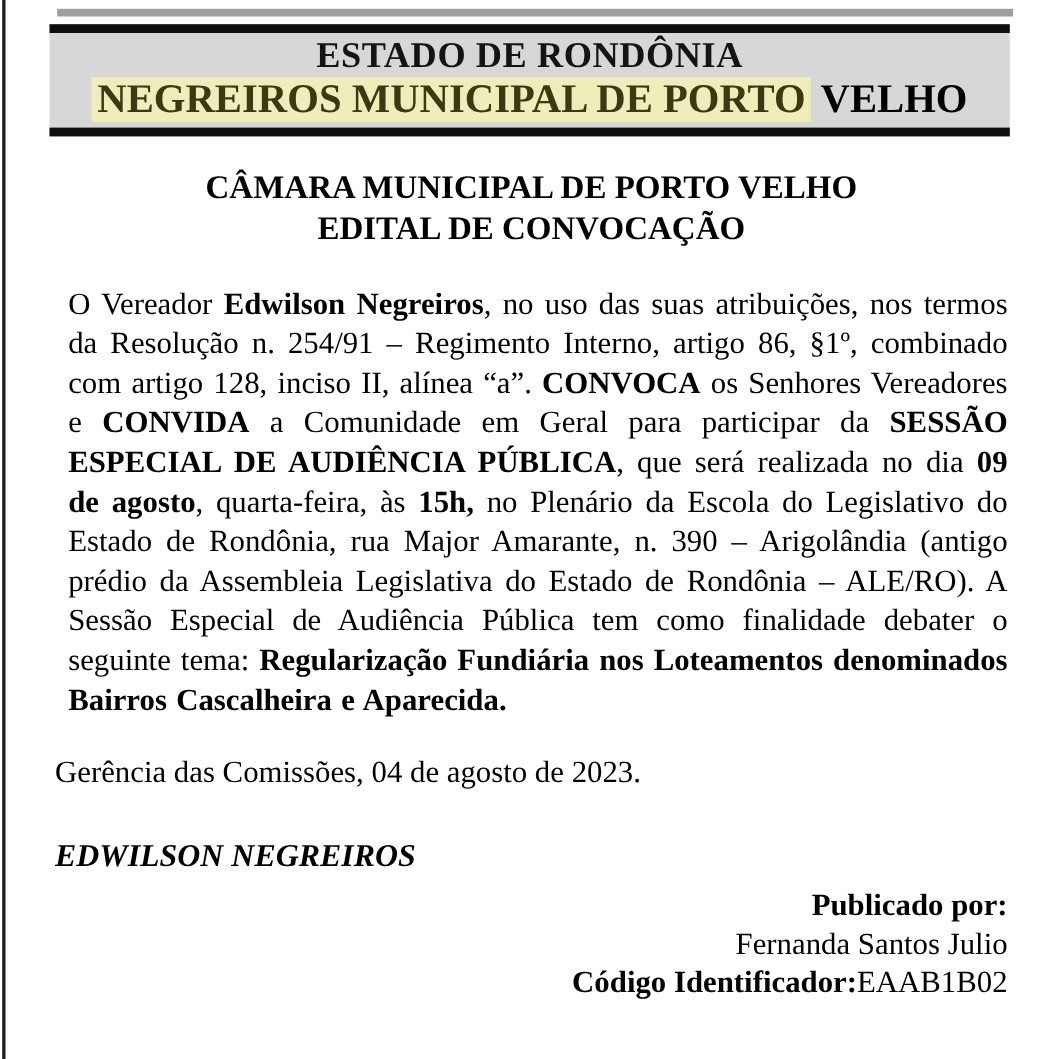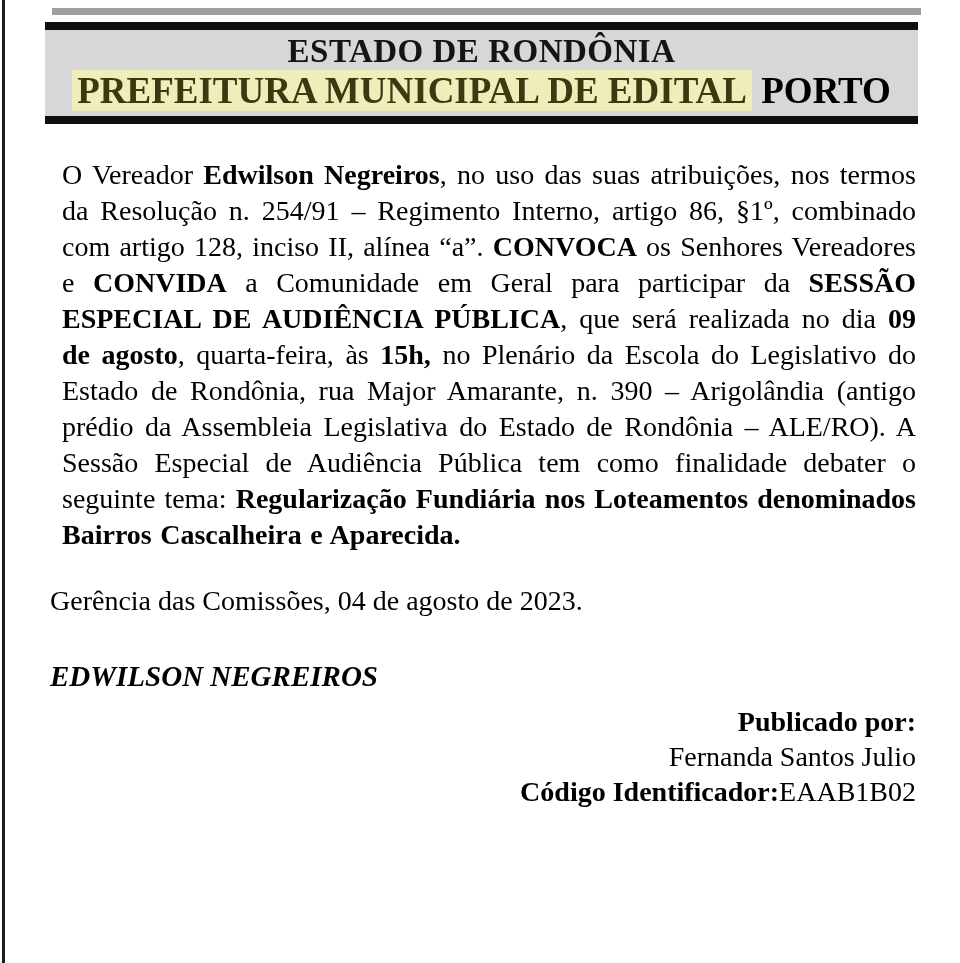--- a/index.html
+++ b/index.html
@@ -85,27 +85,31 @@
 <div class="page">
 
   <div class="left-rule"></div>
 
   <div class="banner-wrap">
     <div class="banner-topstrip"></div>
     <div class="banner-gap"></div>
     <div class="banner-box">
       <div class="banner-line1">ESTADO DE RONDÔNIA</div>
       <div class="banner-line2">
-        <span class="hl">PREFEITURA MUNICIPAL DE EDITAL</span><span> PORTO</span>
+        <span class="hl">NEGREIROS MUNICIPAL DE PORTO</span><span> VELHO</span>
       </div>
     </div>
   </div>
 
   <div class="content">
 
+    <div class="doc-title">
+      <div>CÂMARA MUNICIPAL DE PORTO VELHO</div>
+      <div>EDITAL DE CONVOCAÇÃO</div>
+    </div>
 
     <p class="body-text"><span>O Vereador </span><span class="b">Edwilson Negreiros</span><span>, no uso das suas atribuições, nos termos da Resolução n. 254/91 – Regimento Interno, artigo 86, §1º, combinado com artigo 128, inciso II, alínea “a”. </span><span class="b">CONVOCA</span><span> os Senhores Vereadores e </span><span class="b">CONVIDA</span><span> a Comunidade em Geral para participar da </span><span class="b">SESSÃO ESPECIAL DE AUDIÊNCIA PÚBLICA</span><span>, que será realizada no dia </span><span class="b">09 de agosto</span><span>, quarta-feira, às </span><span class="b">15h,</span><span> no Plenário da Escola do Legislativo do Estado de Rondônia, rua Major Amarante, n. 390 – Arigolândia (antigo prédio da Assembleia Legislativa do Estado de Rondônia – ALE/RO). A Sessão Especial de Audiência Pública tem como finalidade debater o seguinte tema: </span><span class="b">Regularização Fundiária nos Loteamentos denominados Bairros Cascalheira e Aparecida.</span></p>
 
     <p class="date-line">Gerência das Comissões, 04 de agosto de 2023.</p>
 
     <p class="sig-name">EDWILSON NEGREIROS</p>
 
     <div class="publish">
       <div class="pub-label">Publicado por:</div>
       <div class="pub-name">Fernanda Santos Julio</div>

